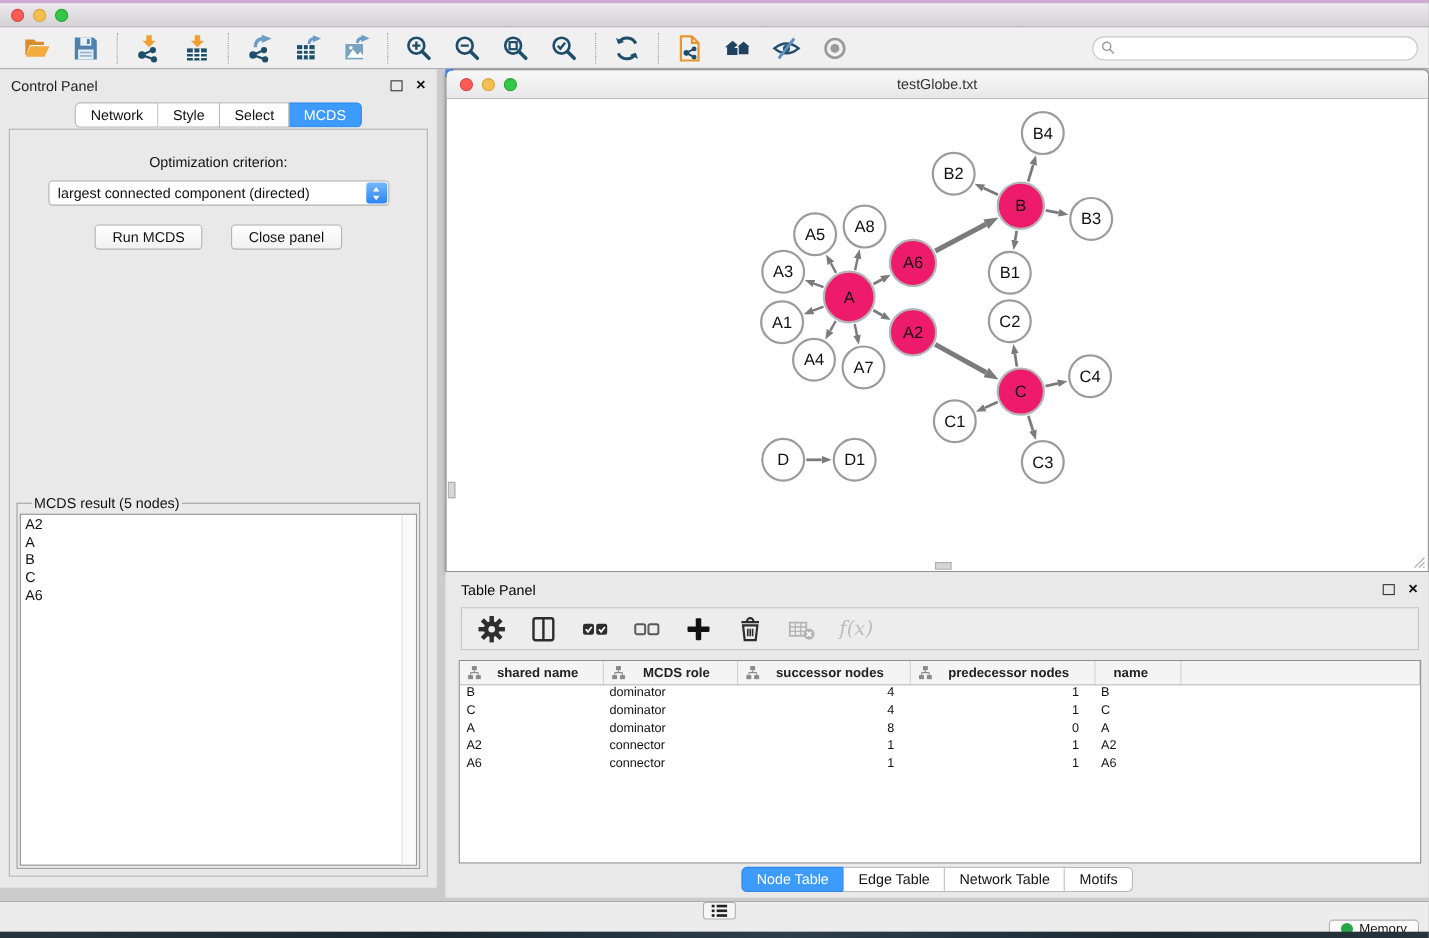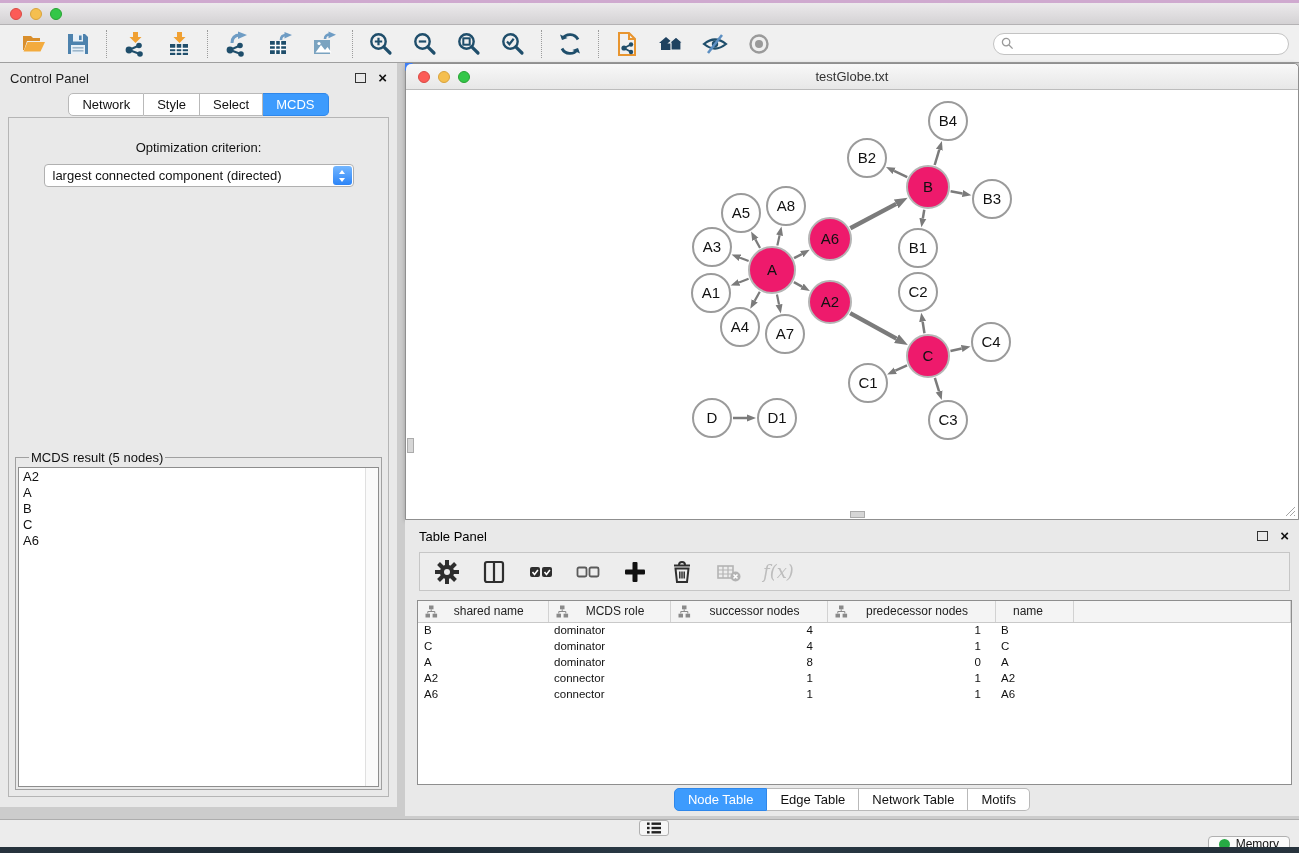--- a/index.html
+++ b/index.html
@@ -87,21 +87,21 @@
   .tp-head { height:26px; display:flex; align-items:center; padding:6px 10px 0 14px; }
   .tp-toolbar { position:absolute; left:14px; right:9px; top:32px; height:39px; background:#ededed;
                 border:1px solid #c6c6c6; display:flex; align-items:center; gap:21px; padding-left:14px; }
   .tp-toolbar .ticon { width:26px; }
   .fx { font-family:"DejaVu Serif",serif; font-style:italic; font-size:18px; color:#bdbdbd; }
   .ntable-wrap { position:absolute; left:12px; right:7px; top:80px; bottom:31px; background:#fff;
                  border:1px solid #8e8e8e; overflow:hidden; }
   table.ntable { border-collapse:collapse; width:100%; table-layout:fixed; }
   table.ntable th { height:21px; background:#f4f4f4; border-bottom:1px solid #c9c9c9; border-right:1px solid #d2d2d2;
                     font-weight:400; font-size:12px; color:#222; }
-  table.ntable th .hwrap { display:flex; align-items:center; }
+  table.ntable th .hwrap { display:flex; align-items:center;font-weight:bold; }
   table.ntable th .hicon { margin:0 4px 0 7px; flex:0 0 auto; }
   table.ntable th .hlabel { flex:1; text-align:center; padding-right:12px; }
   table.ntable td { font-size:11.5px; color:#111; height:16px; padding:0 6px; white-space:nowrap; overflow:hidden; }
   table.ntable td.num { text-align:right; padding-right:14px; }
   table.ntable .c1{width:130px}.c2{width:122px}.c3{width:157px}.c4{width:168px}.c5{width:78px}.cf{width:auto}
   .tp-tabs { position:absolute; left:0; right:0; bottom:5px; display:flex; justify-content:center; }
 
   
   .statusbar { position:absolute; top:819px; left:0; right:0; height:28px; background:#ececec;
                border-top:1px solid #adadad; display:flex; align-items:center;flex-direction:column; }
@@ -299,20 +299,24 @@
       <div class="cp-body">
         <div class="opt-label">Optimization criterion:</div>
         <div class="select">
           <span class="val">largest connected component (directed)</span>
           <span class="stepper">
             <svg viewBox="0 0 8 14" width="8" height="14">
                 <path d="M4 1 7 5H1z" fill="#fff"></path>
                 <path d="M1 9h6L4 13z" fill="#fff"></path>
               </svg>
           </span>
+        </div>
+        <div class="btn-row">
+          <button class="mac-btn">Run MCDS</button>
+          <button class="mac-btn">Close panel</button>
         </div>
         <fieldset class="mcds">
           <legend>MCDS result (5 nodes)</legend>
           <div class="listbox">
             <ul id="mcds-list">
                 <li>A2</li>
                 <li>A</li>
                 <li>B</li>
                 <li>C</li>
                 <li>A6</li>

